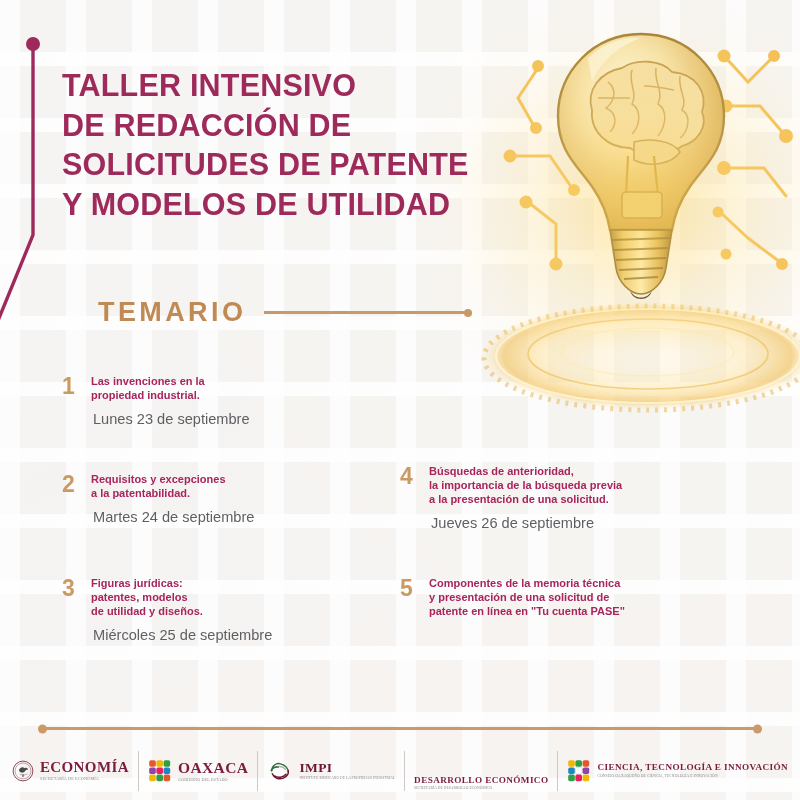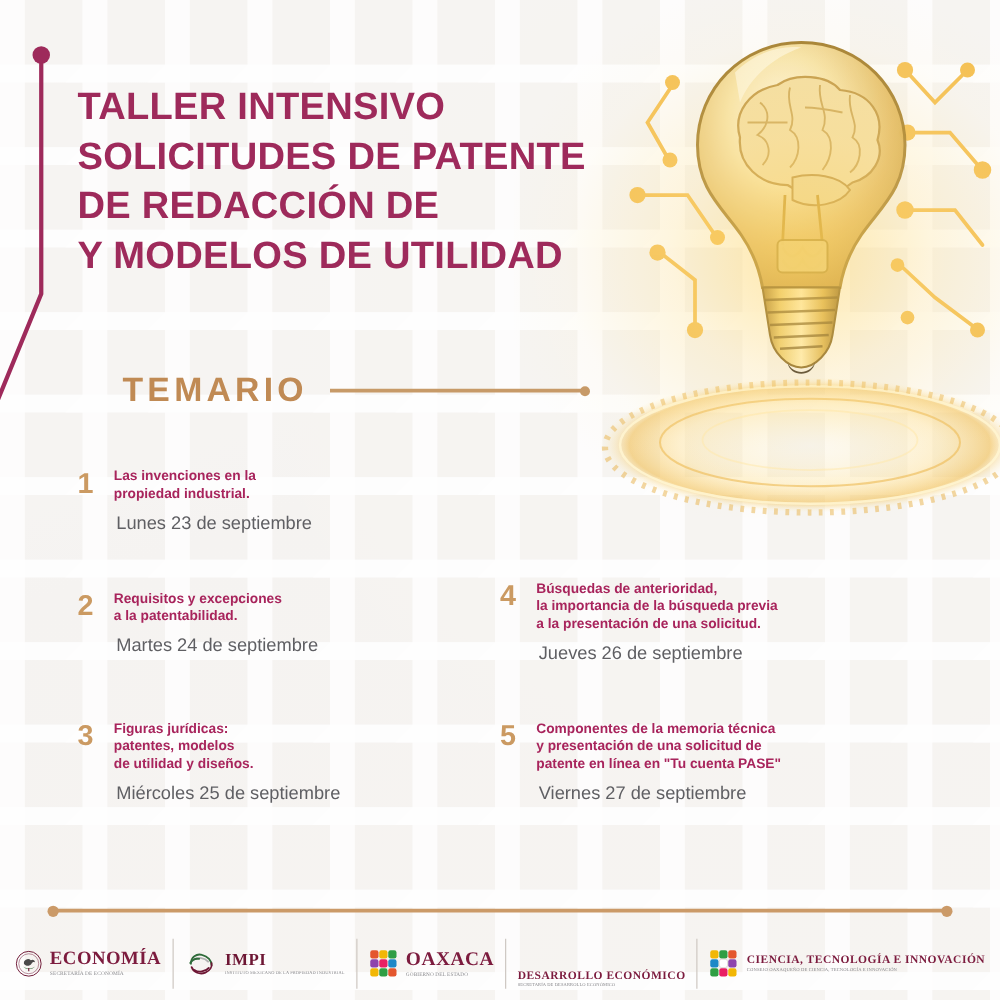--- a/index.html
+++ b/index.html
@@ -271,22 +271,22 @@
         <ellipse cx="172" cy="350" rx="152" ry="47" fill="none" stroke="rgba(255,246,210,.85)" stroke-width="2"></ellipse>
         <ellipse cx="172" cy="348" rx="120" ry="35" fill="none" stroke="rgba(236,186,84,.65)" stroke-width="1.6"></ellipse>
         <ellipse cx="172" cy="346" rx="86" ry="24" fill="none" stroke="rgba(255,232,170,.55)" stroke-width="1.4"></ellipse>
         <ellipse cx="172" cy="352" rx="164" ry="52" fill="none" stroke="rgba(232,176,70,.5)" stroke-width="5" stroke-dasharray="3 6"></ellipse>
       </g>
     </svg>
   </div>
 
   <h1 class="title">
     <div>TALLER INTENSIVO</div>
+    <div>DE REDACCIÓN DE</div>
     <div>SOLICITUDES DE PATENTE</div>
-    <div>DE REDACCIÓN DE</div>
     <div>Y MODELOS DE UTILIDAD</div>
   </h1>
 
   <div class="temario-row">
     <span class="temario-label">TEMARIO</span>
     <span class="temario-rule"></span>
   </div>
 
   <div class="agenda-item" id="item-1">
     <span class="item-num">1</span>
@@ -325,56 +325,39 @@
       <span class="item-date">Jueves 26 de septiembre</span>
     </span>
   </div>
 
   <div class="agenda-item" id="item-5">
     <span class="item-num">5</span>
     <span class="item-body">
       <span class="item-title">Componentes de la memoria técnica
 y presentación de una solicitud de
 patente en línea en "Tu cuenta PASE"</span>
-      <span class="item-date">Viernes 27 de septiembre</span>
     </span>
   </div>
 
 
   <div class="divider"></div>
 
   <div class="footer">
 
     <div class="logo l-eco">
       <svg class="logo-mark" width="22" height="22" viewBox="0 0 40 40">
         <circle cx="20" cy="20" r="18" fill="none" stroke="#6d1634" stroke-width="1.4"></circle>
         <circle cx="20" cy="20" r="14.5" fill="none" stroke="#6d1634" stroke-width=".7"></circle>
         <path d="M13 17 C16 13 20 12 23 15 C26 13 29 15 29 18 C27 17 25 18 24 20 C21 24 16 24 13 20 Z" fill="#4a4a4a"></path>
         <path d="M12 24 C17 28 24 28 29 24 C25 29 16 29 12 24 Z" fill="#2f6b3a"></path>
         <path d="M20 26 L20 31" stroke="#6d1634" stroke-width="1.6"></path>
       </svg>
       <span class="logo-text">
         <span class="logo-name">ECONOMÍA</span>
         <span class="logo-sub">SECRETARÍA DE ECONOMÍA</span>
-      </span>
-    </div>
-
-    <div class="logo l-impi">
-      <svg class="logo-mark" width="26" height="22" viewBox="0 0 46 40">
-        <g fill="none" stroke-width="2.6" stroke-linecap="round">
-          <path d="M8 20 C8 10 16 5 24 7 C33 9 38 16 38 22" stroke="#2f6b3a"></path>
-          <path d="M9 25 C12 33 21 36 29 33 C36 30 39 24 38 19" stroke="#6d1634"></path>
-          <path d="M12 14 C18 10 28 11 33 17" stroke="#b0b0b0"></path>
-          <path d="M13 29 C19 33 29 32 34 26" stroke="#6d1634"></path>
-          <path d="M7 19 C10 14 15 12 20 13" stroke="#2f6b3a"></path>
-        </g>
-      </svg>
-      <span class="logo-text">
-        <span class="logo-name">IMPI</span>
-        <span class="logo-sub">INSTITUTO MEXICANO DE LA PROPIEDAD INDUSTRIAL</span>
       </span>
     </div>
 
     <div class="logo l-oax">
       <svg class="logo-mark" width="24" height="24" viewBox="0 0 40 40">
         <rect x="2" y="2" width="11" height="11" rx="3" fill="#e4572e"></rect>
         <rect x="14" y="2" width="11" height="11" rx="3" fill="#f2b705"></rect>
         <rect x="26" y="2" width="11" height="11" rx="3" fill="#2f9e44"></rect>
         <rect x="2" y="14" width="11" height="11" rx="3" fill="#8e44ad"></rect>
         <rect x="14" y="14" width="11" height="11" rx="3" fill="#e91e63"></rect>
@@ -382,20 +365,36 @@
         <rect x="2" y="26" width="11" height="11" rx="3" fill="#f2b705"></rect>
         <rect x="14" y="26" width="11" height="11" rx="3" fill="#2f9e44"></rect>
         <rect x="26" y="26" width="11" height="11" rx="3" fill="#e4572e"></rect>
       </svg>
       <span class="logo-text">
         <span class="logo-name">OAXACA</span>
         <span class="logo-sub">GOBIERNO DEL ESTADO</span>
       </span>
     </div>
 
+    <div class="logo l-impi">
+      <svg class="logo-mark" width="26" height="22" viewBox="0 0 46 40">
+        <g fill="none" stroke-width="2.6" stroke-linecap="round">
+          <path d="M8 20 C8 10 16 5 24 7 C33 9 38 16 38 22" stroke="#2f6b3a"></path>
+          <path d="M9 25 C12 33 21 36 29 33 C36 30 39 24 38 19" stroke="#6d1634"></path>
+          <path d="M12 14 C18 10 28 11 33 17" stroke="#b0b0b0"></path>
+          <path d="M13 29 C19 33 29 32 34 26" stroke="#6d1634"></path>
+          <path d="M7 19 C10 14 15 12 20 13" stroke="#2f6b3a"></path>
+        </g>
+      </svg>
+      <span class="logo-text">
+        <span class="logo-name">IMPI</span>
+        <span class="logo-sub">INSTITUTO MEXICANO DE LA PROPIEDAD INDUSTRIAL</span>
+      </span>
+    </div>
+
     <div class="logo l-des">
       <span class="logo-text">
         <span class="logo-name">DESARROLLO ECONÓMICO</span>
         <span class="logo-sub">SECRETARÍA DE DESARROLLO ECONÓMICO</span>
       </span>
     </div>
 
     <div class="logo l-cti">
       <svg class="logo-mark" width="24" height="24" viewBox="0 0 40 40">
         <rect x="2" y="2" width="11" height="11" rx="3" fill="#f2b705"></rect>

